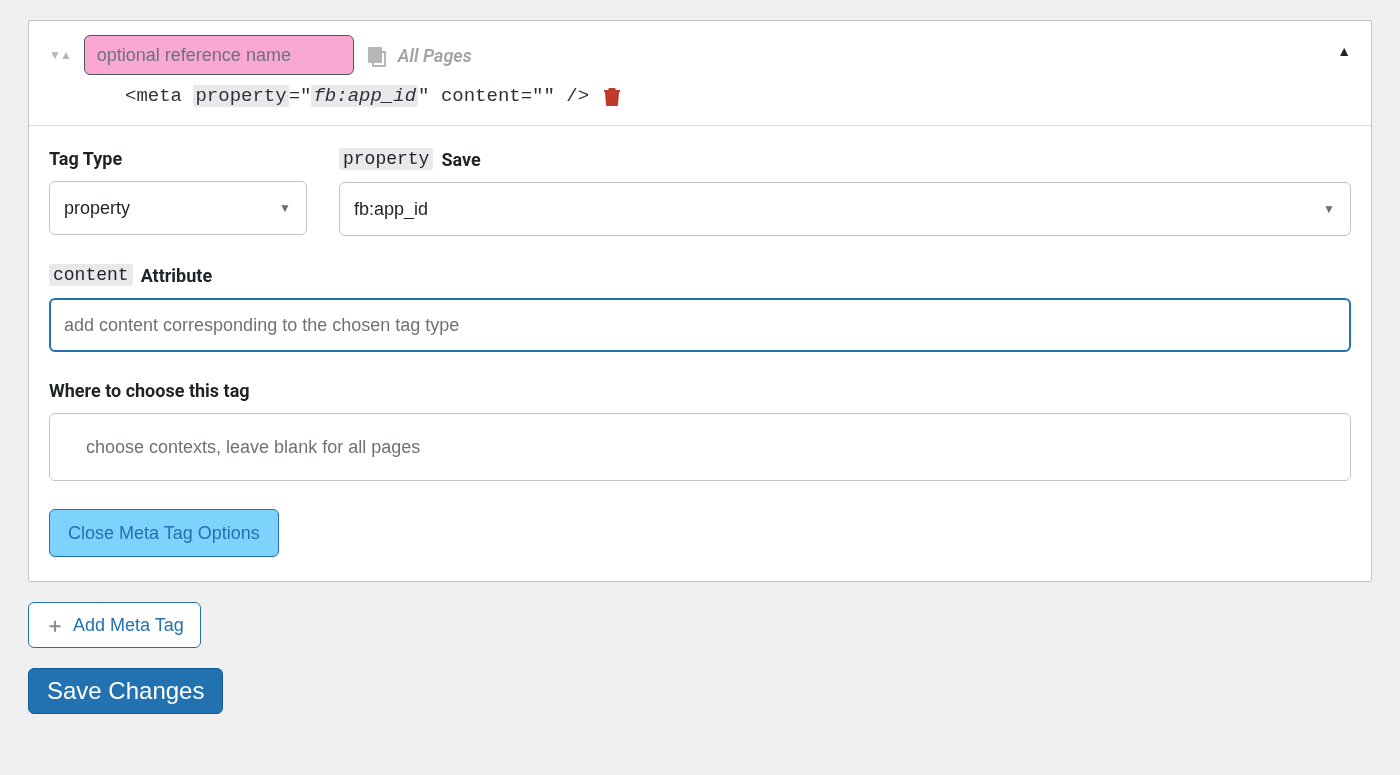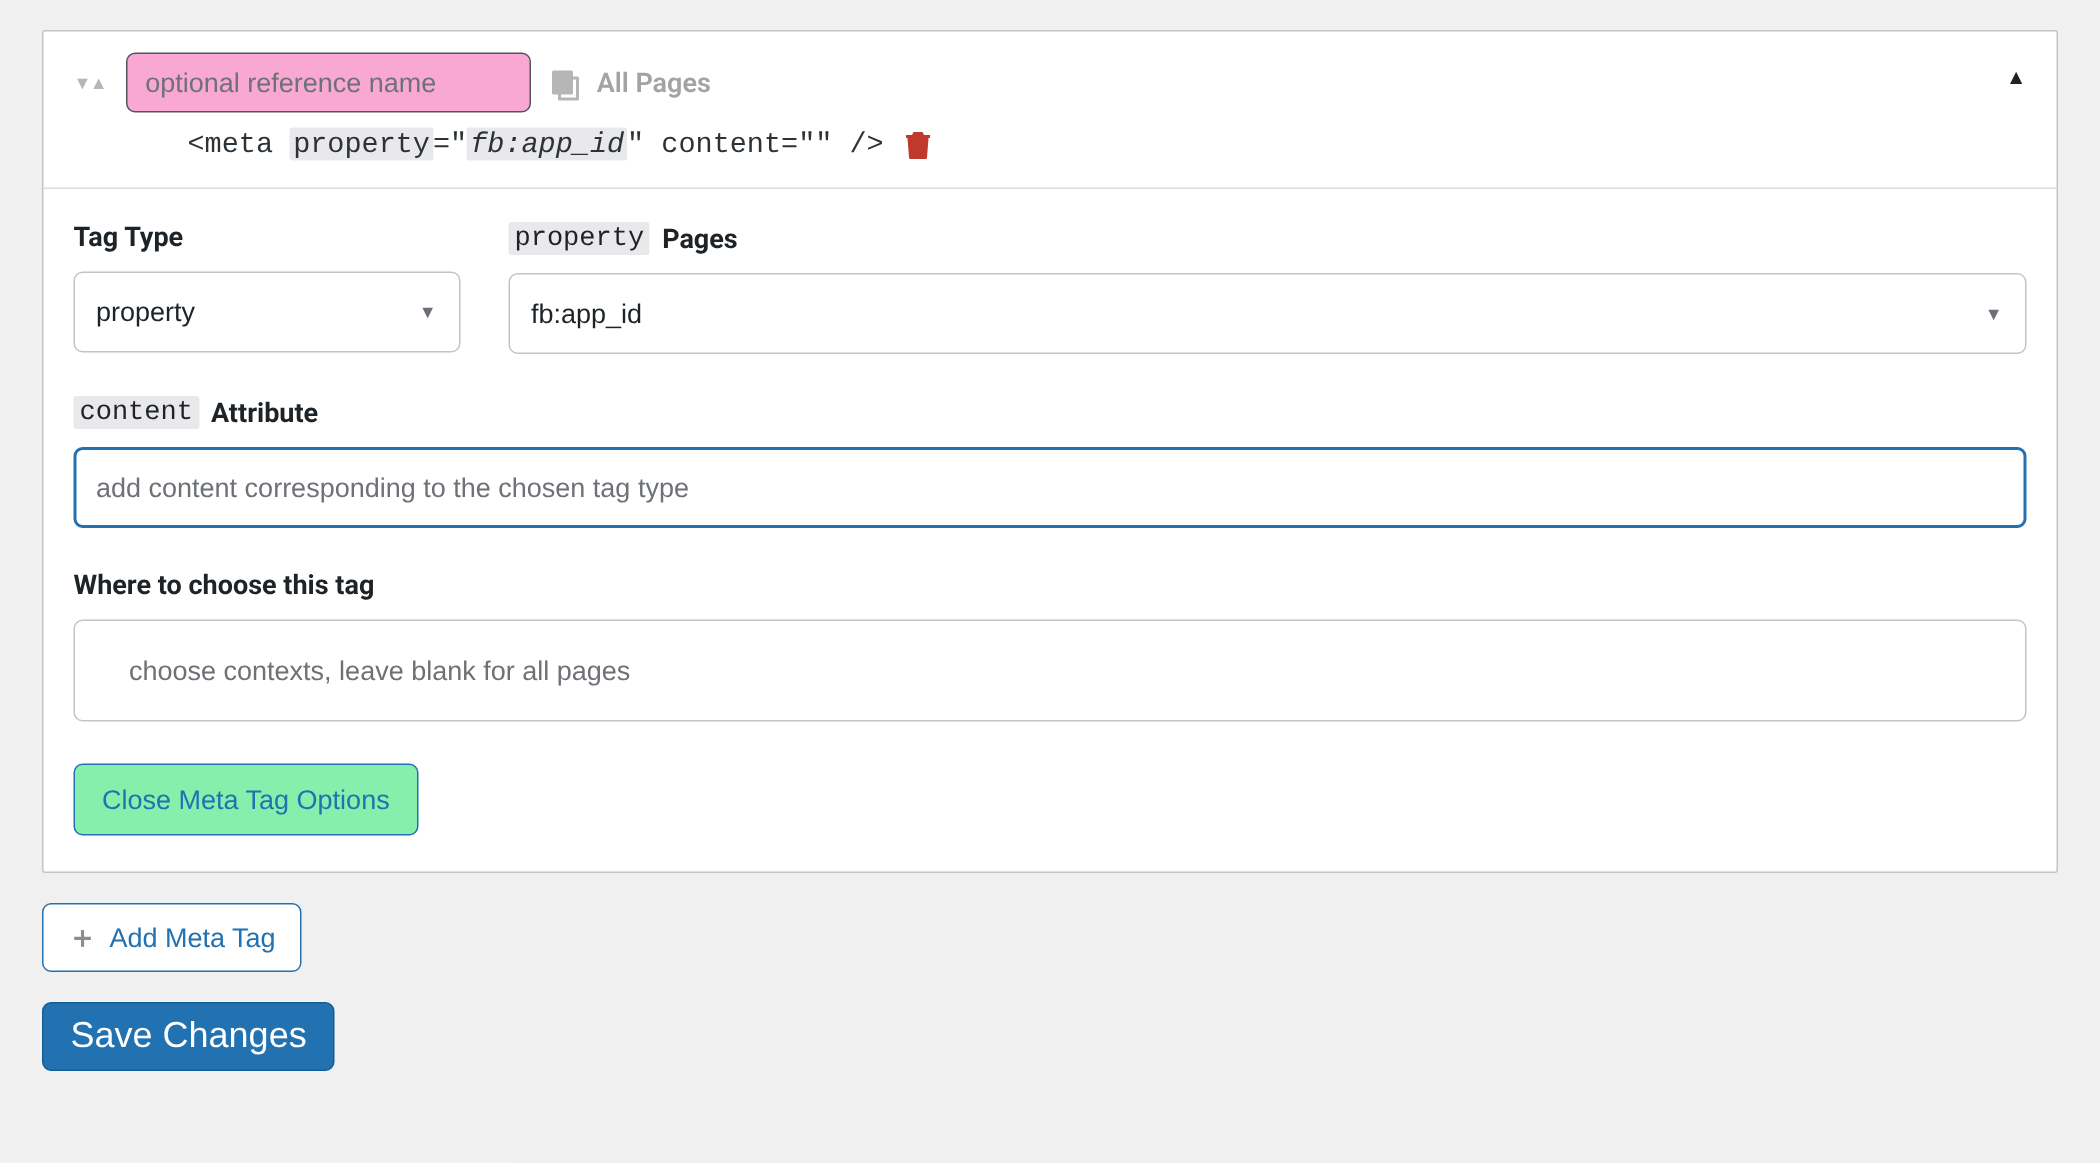--- a/index.html
+++ b/index.html
@@ -62,20 +62,21 @@
     width:16px;height:16px;
     position:relative;
     color:#b6b6b8;
   }
   .pages-icon::before,.pages-icon::after{
     content:"";position:absolute;border:2px solid currentColor;width:10px;height:12px;border-radius:1px;background:currentColor;
   }
   .pages-icon::before{left:0;top:0;}
   .pages-icon::after{left:4px;top:4px;background:transparent;}
   .all-pages-label{
+    font-style:italic;
     font-weight:600;
     color:#a3a3a6;
     font-size:18px;
   }
   .collapse-arrow{
     position:absolute;
     right:20px;
     top:22px;
     font-size:14px;
     color:#1d2327;
@@ -151,21 +152,21 @@
     box-shadow:0 0 0 0 transparent;
     padding-left:13px;
   }
   .text-input::placeholder,.multi-input::placeholder{color:#6e7277;}
   .multi-input{height:68px;padding-left:36px;}
   .close-btn{
     display:inline-flex;align-items:center;justify-content:center;
     height:48px;padding:0 18px;
     border:1px solid var(--link-blue);
     border-radius:6px;
-    background:#86efac;color:var(--link-blue);
+    background:#7dd3fc;color:var(--link-blue);
     font-size:18px;font-weight:400;
     cursor:pointer;
   }
   .under-panel{margin-top:20px;display:flex;flex-direction:column;align-items:flex-start;gap:20px;}
   .add-btn{
     display:inline-flex;align-items:center;gap:8px;
     height:46px;padding:0 16px;
     border:1px solid var(--link-blue);border-radius:6px;
     background:#fff;color:var(--link-blue);
     font-size:18px;cursor:pointer;
@@ -222,21 +223,21 @@
           <select class="select">
             <option>property</option>
           </select>
           <span class="caret">▼</span>
         </div>
       </div>
 
       <div class="field grow">
         <div class="label">
           <span class="chip">property</span>
-          <span>Pages</span>
+          <span>Save</span>
         </div>
         <div class="select-wrap fill">
           <select class="select">
             <option>fb:app_id</option>
           </select>
           <span class="caret">▼</span>
         </div>
       </div>
     </div>
 

